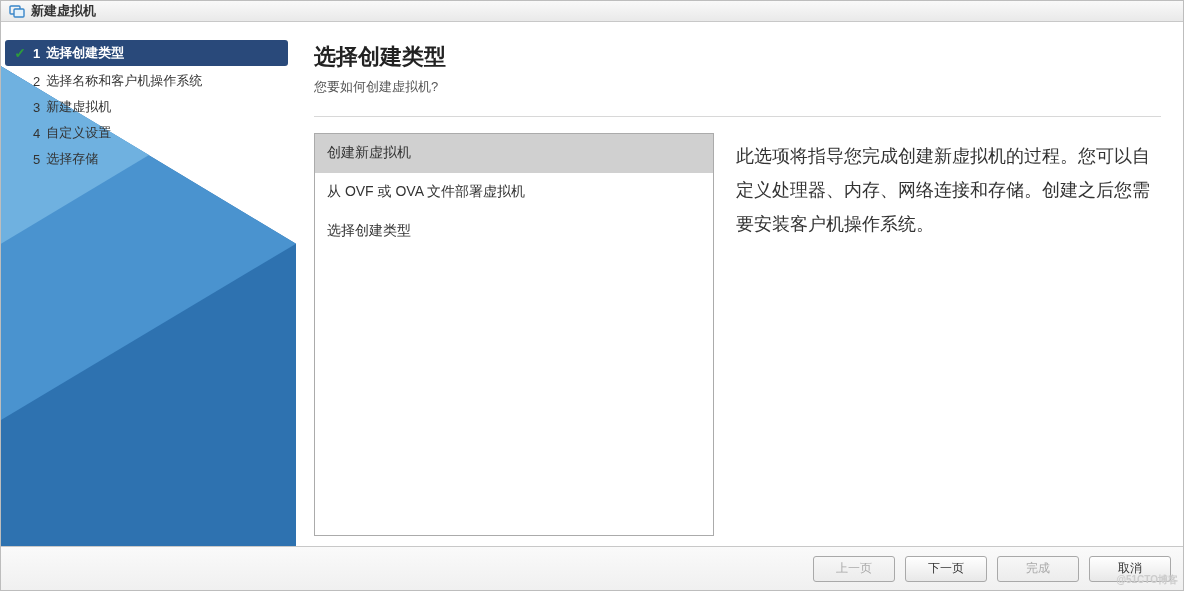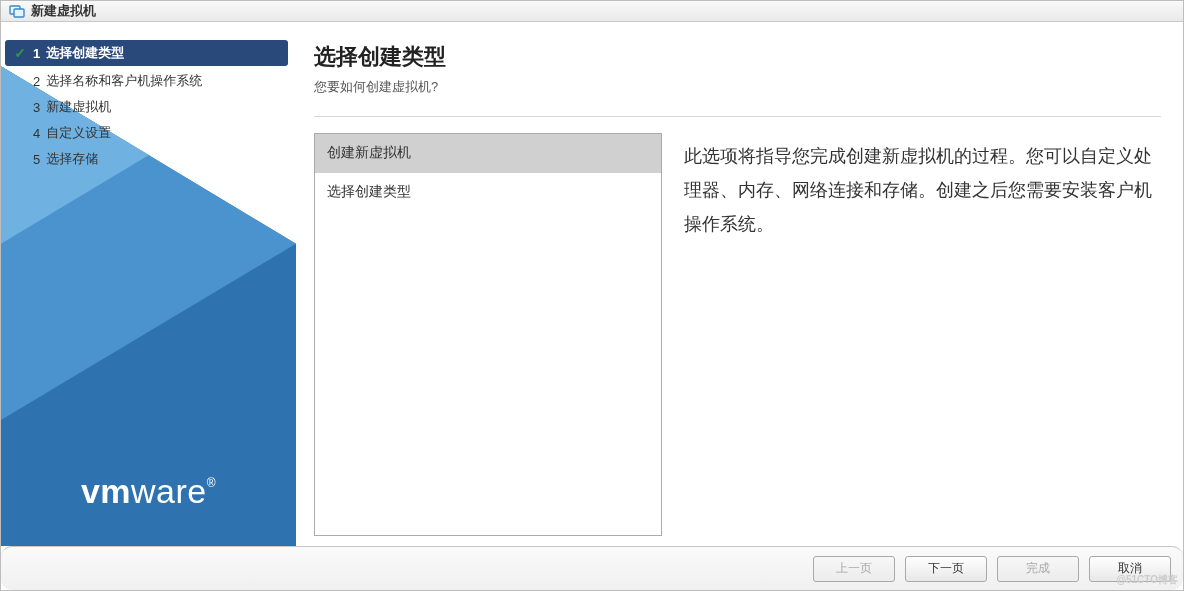--- a/index.html
+++ b/index.html
@@ -124,21 +124,21 @@
       border-top: 1px solid #d8d8d8;
       margin-bottom: 16px;
     }
     .main-content {
       flex: 1;
       display: flex;
       gap: 22px;
       overflow: hidden;
     }
     .option-list {
-      width: 348px;
+      width: 400px;
       border: 1px solid #ababab;
       background: #fff;
       display: flex;
       flex-direction: column;
     }
     .option-item {
       padding: 10px 12px;
       font-size: 14px;
       color: #333;
       cursor: pointer;
@@ -156,21 +156,20 @@
     }
     .footer {
       height: 44px;
       border-top: 1px solid #c8c8c8;
       background: linear-gradient(to bottom, #fafafa, #f0f0f0);
       display: flex;
       justify-content: flex-end;
       align-items: center;
       padding: 0 12px;
       gap: 10px;
-      border-radius: 11px;
     }
     .btn {
       min-width: 82px;
       height: 26px;
       border: 1px solid #a9a9a9;
       background: linear-gradient(to bottom, #ffffff, #e8e8e8);
       border-radius: 3px;
       font-size: 12px;
       color: #333;
       cursor: pointer;
@@ -233,32 +232,30 @@
           <span>4</span>
           <span>自定义设置</span>
         </div>
         <div class="step-item">
           <span class="step-check"></span>
           <span>5</span>
           <span>选择存储</span>
         </div>
       </div>
 
-      <div class="vmware-logo">
-        <b>vm</b>ware<sup>®</sup>
-      </div>
     </div>
 
     <div class="main">
       <div class="main-title">选择创建类型</div>
       <div class="main-subtitle">您要如何创建虚拟机?</div>
       <hr class="main-divider">
       <div class="main-content">
         <div class="option-list">
           <div class="option-item selected">创建新虚拟机</div>
+          <div class="option-item">从 OVF 或 OVA 文件部署虚拟机</div>
           <div class="option-item">选择创建类型</div>
         </div>
         <div class="description">此选项将指导您完成创建新虚拟机的过程。您可以自定义处理器、内存、网络连接和存储。创建之后您需要安装客户机操作系统。</div>
       </div>
     </div>
   </div>
 
   <div class="footer">
     <button class="btn" disabled="">上一页</button>
     <button class="btn">下一页</button>

